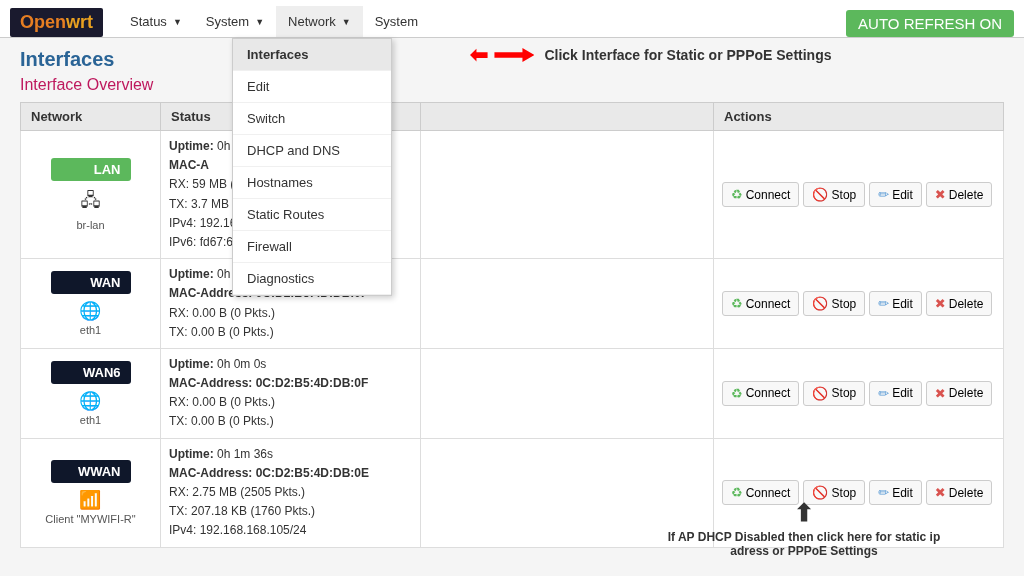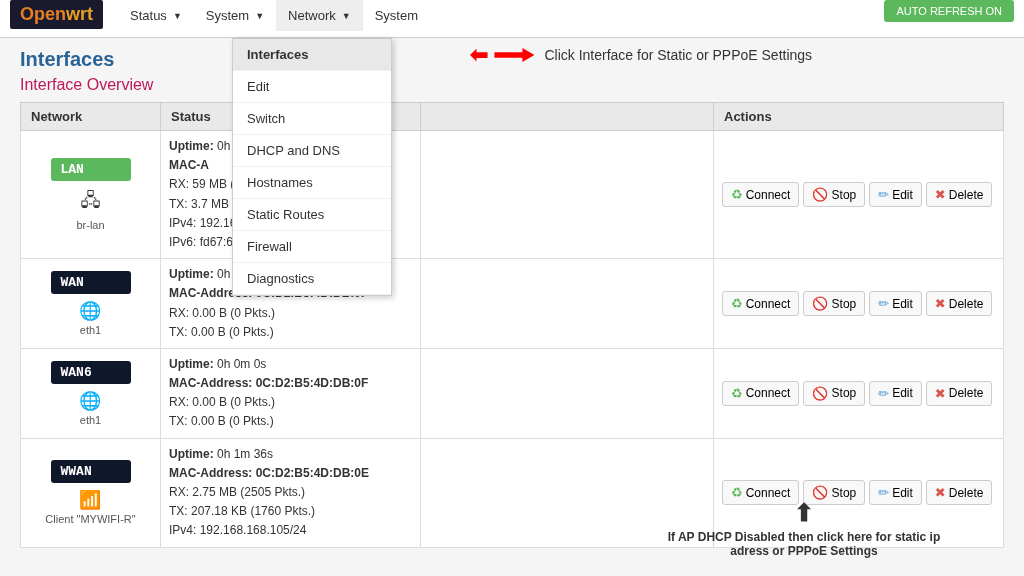--- a/index.html
+++ b/index.html
@@ -3,21 +3,21 @@
   <meta charset="utf-8">
   <style>
     * { box-sizing: border-box; margin: 0; padding: 0; }
     body { font-family: Arial, sans-serif; font-size: 13px; background: #f5f5f5; color: #333; width: 1024px; height: 576px; overflow: hidden; }
 
     
     .topnav {
       background: #fff;
       border-bottom: 1px solid #ccc;
       display: flex;
-      align-items: flex-start;
+      align-items: flex-end;
       height: 38px;
       padding: 0 10px;
       position: relative;
       z-index: 100;
     }
     .logo {
       font-size: 18px;
       font-weight: bold;
       color: #fff;
       background: #1a1a2e;
@@ -36,21 +36,21 @@
       gap: 4px;
       position: relative;
     }
     .auto-refresh-btn {
       margin-left: auto;
       background: #5cb85c;
       color: #fff;
       padding: 5px 12px;
       border: none;
       cursor: pointer;
-      font-size: 11px;
+      font-size: 15px;
       border-radius: 3px;
     }
 
     
     .dropdown-menu {
       position: absolute;
       top: 38px;
       left: 232px;
       background: #fff;
       border: 1px solid #ccc;
@@ -88,21 +88,21 @@
     .annotation-box {
       position: absolute;
       top: 42px;
       left: 470px;
       display: flex;
       align-items: center;
       gap: 10px;
     }
     .annotation-text {
       font-size: 14px;
-      font-weight: normal;
+      font-weight: bold;
       color: #333;
     }
 
     
     .interface-table {
       width: 100%;
       border-collapse: collapse;
       background: #fff;
     }
     .interface-table th {
@@ -125,22 +125,21 @@
     }
     .network-label {
       padding: 4px 10px;
       border-radius: 3px;
       color: #fff;
       font-weight: bold;
       font-size: 13px;
       margin-bottom: 4px;
       display: inline-block;
       min-width: 80px;
-      text-align: left;
-      font-family: Liberation Mono, monospace;
+      text-align: right;
     }
     .network-label.green { background: #5cb85c; }
     .network-label.red { background: #0f172a; }
 
     .iface-icon {
       font-size: 18px;
       display: block;
       margin: 2px auto;
       text-align: center;
     }

